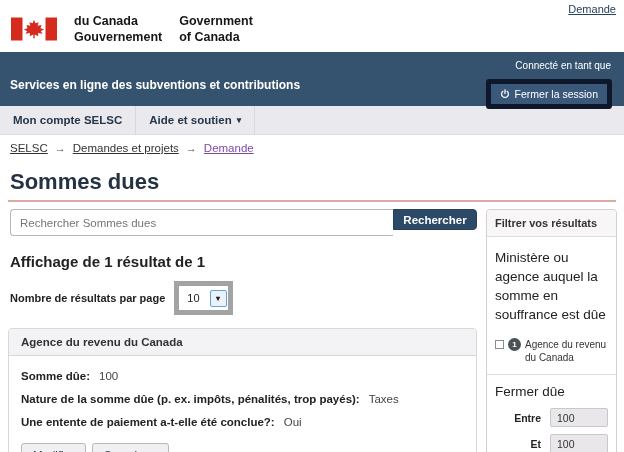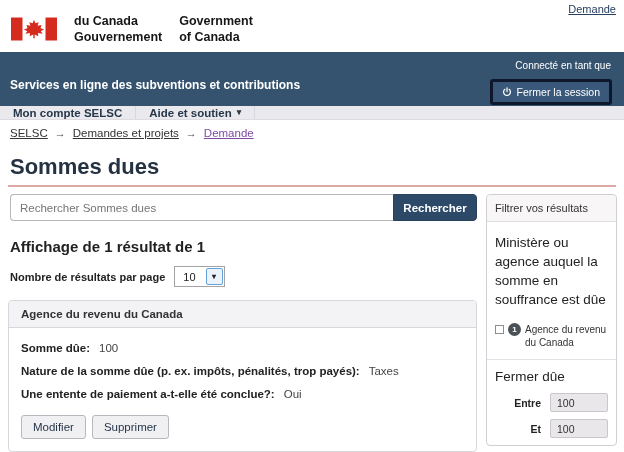--- a/index.html
+++ b/index.html
@@ -17,27 +17,27 @@
   .signature { position: absolute; left: 11px; top: 13px; display: flex; align-items: center; }
   .flag-svg { width: 46px; height: 24px; display: block; }
   .sig-text { font-size: 12.5px; font-weight: bold; color: #161616; line-height: 1.3; margin-left: 17px; }
 
   
   .banner { height: 54px; background: #35536f; position: relative; color: #fff; }
   .banner-title { position: absolute; left: 10px; top: 25px; width: 340px;
     font-size: 12px; font-weight: bold; line-height: 1.35; }
   .connected { position: absolute; right: 13px; top: 8px; font-size: 10px; color: #fff; }
   .logout-btn { position: absolute; right: 12px; top: 27px; display: inline-flex; align-items: center;
-    gap: 5px; padding: 4px 9px; border: 3px solid #0f172a; border-radius: 3px;
+    gap: 5px; padding: 4px 9px; border: 5px solid #0f172a; border-radius: 3px;
     background: #3a587a; color: #fff; font-size: 10.5px; cursor: pointer;
     font-family: "Liberation Sans", sans-serif; }
   .power-svg { width: 10px; height: 10px; display: block; }
 
   
-  .navbar { height: 14px; background: #e9e9ee; display: flex; align-items: stretch;
+  .navbar { height: 29px; background: #e9e9ee; display: flex; align-items: stretch;
     border-bottom: 1px solid #dcdce2; }
   .nav-item { display: flex; align-items: center; gap: 5px; padding: 0 13px;
     font-size: 11.5px; font-weight: bold; color: #26374a;
     border-right: 1px solid #d7d7dd; cursor: pointer; }
   .chev { font-size: 9px; line-height: 1; color: #26374a; }
 
   
   .breadcrumb { display: flex; align-items: center; gap: 7px; padding: 7px 10px 6px;
     font-size: 11.5px; background: #fff; }
   .crumb { color: #333; text-decoration: underline; cursor: pointer; }
@@ -50,30 +50,30 @@
 
   
   .columns { display: flex; gap: 9px; padding: 0 7px 0 8px; align-items: flex-start; }
   .main-col { flex: 1; min-width: 0; }
 
   .search-row { display: flex; margin: 1px 0 0 2px; }
   .search-input { flex: 1; height: 27px; border: 1px solid #b5b5ba; border-right: 0;
     border-radius: 4px 0 0 4px; padding: 8px 9px; font-size: 11.5px; color: #333;
     font-family: "Liberation Sans", sans-serif; outline: none; }
   .search-input::placeholder { color: #757575; }
-  .search-btn { width: 84px; height: 27px; background: #2c4a68; color: #fff;
+  .search-btn { width: 84px; height: 21px; background: #2c4a68; color: #fff;
     border: 1px solid #27415b; border-radius: 0 4px 4px 0; font-size: 11.5px;
     font-weight: bold; cursor: pointer; font-family: "Liberation Sans", sans-serif; }
 
   .results-summary { font-size: 15px; font-weight: bold; color: #222; margin: 17px 0 11px 2px; }
 
   .per-page-row { display: flex; align-items: center; gap: 9px; margin: 0 0 13px 2px;
     font-size: 11px; font-weight: bold; color: #222; }
-  .select-box { display: inline-flex; align-items: center; border: 1px solid #a3a3a3;
-    background: #fff; height: 21px; cursor: pointer; }
+  .select-box { display: inline-flex; align-items: center; border: 5px solid #a3a3a3;
+    background: #fff; height: 34px; cursor: pointer; }
   .select-value { padding: 0 9px 0 8px; font-size: 11px; font-weight: normal; color: #222; }
   .select-arrow { width: 17px; height: 17px; margin: 1px; display: flex; align-items: center;
     justify-content: center; border: 1px solid #66a1d9; background: #eaf3fc;
     border-radius: 2px; font-size: 8px; color: #222; }
 
   .result-card { border: 1px solid #d8d8dc; border-radius: 4px; overflow: hidden; }
   .card-header { background: #f3f3f5; border-bottom: 1px solid #d8d8dc; padding: 7px 12px;
     font-size: 11.5px; font-weight: bold; color: #333; }
   .card-body { padding: 3px 12px 12px; }
   .field-row { margin: 11px 0 0; font-size: 11.5px; color: #444; }
@@ -81,21 +81,21 @@
   .card-actions { display: flex; gap: 6px; margin-top: 15px; }
 
   .btn { font-family: "Liberation Sans", sans-serif; font-size: 11.5px; padding: 5px 11px;
     border-radius: 3px; border: 1px solid #b7b7bd; background: #f0f0f3; color: #26374a;
     cursor: pointer; }
 
   
   .sidebar { flex: 0 0 131px; width: 131px; border: 1px solid #cfcfd5; border-radius: 4px;
     background: #fff; margin-top: 1px; }
   .sidebar-header { padding: 7px 8px; border-bottom: 1px solid #ddd; background: #f8f6f7;
-    font-size: 11px; font-weight: normal; color: #333; border-radius: 4px 4px 0 0; }
+    font-size: 11px; font-weight: bold; color: #333; border-radius: 4px 4px 0 0; }
   .sidebar-body { padding: 4px 8px 0; }
   .filter-heading { font-size: 13.5px; font-weight: normal; color: #222; line-height: 1.4;
     margin: 8px 0 13px; }
   .filter-heading.tight { margin: 6px 0 4px; }
   .option-row { display: flex; align-items: flex-start; gap: 4px; font-size: 10px;
     color: #333; margin: 2px 0 9px; cursor: pointer; }
   .checkbox { width: 9px; height: 9px; border: 1px solid #8b8b90; background: #fff;
     margin-top: 2px; flex: none; }
   .count-badge { width: 13px; height: 13px; border-radius: 50%; background: #4b5257;
     color: #fff; font-size: 8px; font-weight: bold; display: flex; align-items: center;

